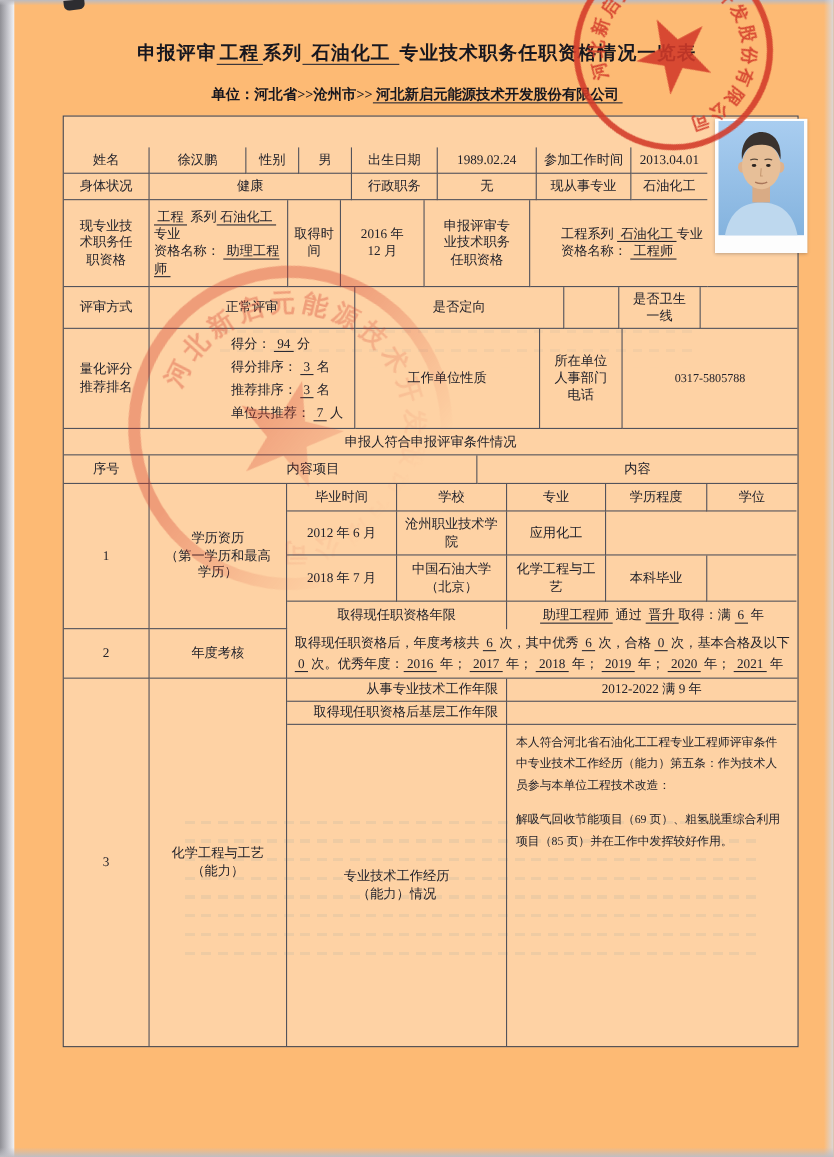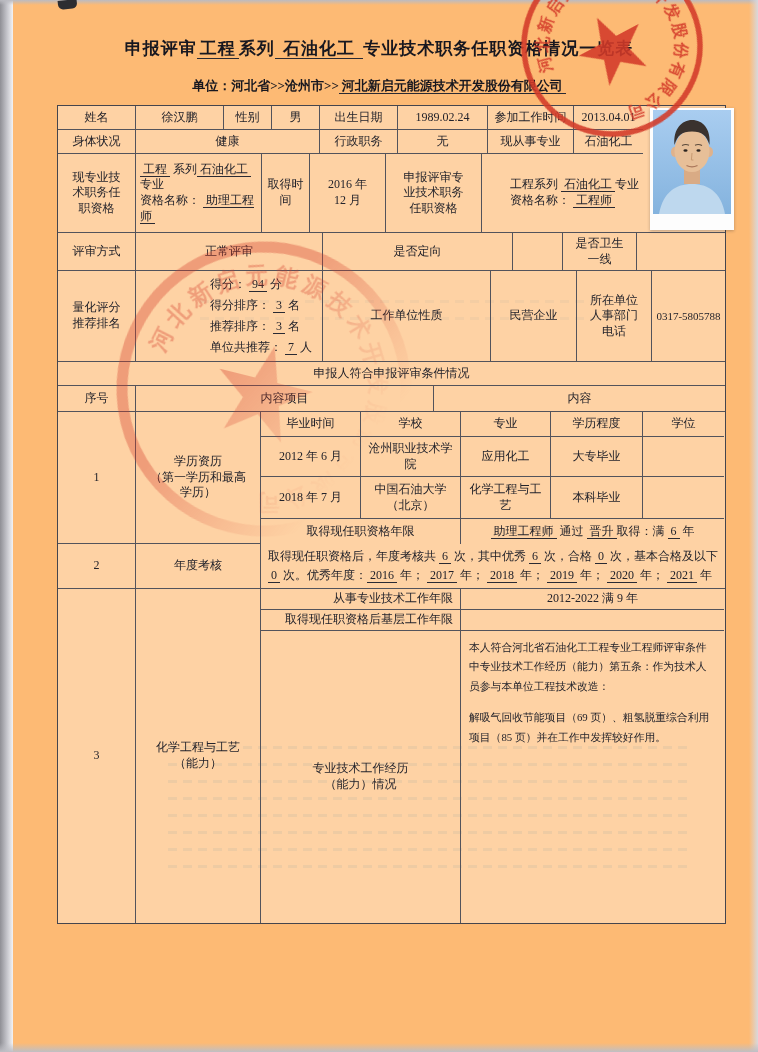--- a/index.html
+++ b/index.html
@@ -16,21 +16,21 @@
   .subtitle{position:absolute;top:77px;left:20px;width:718px;text-align:center;font-size:13px;font-weight:bold;color:#17171f;}
   .u{border-bottom:1.4px solid #2a2a33;padding:0 3px;}
   
   .tbl{position:absolute;left:57px;top:105px;width:669px;border:1.5px solid #45454d;background:rgba(255,255,255,.35);}
   .r{display:flex;}
   .c{border-right:1px solid #53535b;border-bottom:1px solid #53535b;display:flex;align-items:center;justify-content:center;text-align:center;font-size:12px;line-height:1.3;padding:1px 4px;overflow:hidden;}
   .c:last-child{border-right:0;}
   .left{justify-content:flex-end;text-align:left;}
   .top{align-items:flex-start;}
   .top3{display:flex;}
-  .top3-l{width:585px;}
+  .top3-l{width:585px;margin-top:28px;}
   .top3-l .r .c{height:100%;}
   .photo-cell{flex:1;border-bottom:1px solid #53535b;position:relative;}
   .photo{position:absolute;top:2px;right:-9px;width:84px;height:122px;background:#fdfdfd;box-shadow:0 1px 3px rgba(40,40,50,.3);padding:2px 3px;}
   .hdr{font-weight:normal;}
   .scorebox{line-height:1.75;}
   .para{font-size:10.8px;line-height:1.8;text-align:left;}
   .para p{margin-bottom:12px;}
   .blk{display:flex;}
   .blk-right .r:last-child .c{border-bottom:0;}
   .tbl > .r:last-child > .c{border-bottom:0;}
@@ -135,21 +135,20 @@
       <div class="c" style="width:74px;padding:1px 8px;">是否卫生一线</div>
       <div class="c" style="flex:1;"></div>
     </div>
 
     <div class="r" style="height:91px;">
       <div class="c" style="width:78px;padding:1px 12px;">量化评分推荐排名</div>
       <div class="c left scorebox" style="width:187px;padding:2px 10px;">
           <span><span>得分： </span><span class="u">94</span><span> 分</span><br><span>得分排序： </span><span class="u">3</span><span> 名</span><br><span>推荐排序： </span><span class="u">3</span><span> 名</span><br><span>单位共推荐： </span><span class="u">7</span><span> 人</span></span>
         </div>
       <div class="c" style="width:168px;">工作单位性质</div>
-      <div class="c" style="width:86px;">民营企业</div>
       <div class="c" style="width:75px;padding:1px 9px;">所在单位人事部门电话</div>
       <div class="c" style="flex:1;font-size:11px;">0317-5805788</div>
     </div>
 
     <div class="r" style="height:24px;">
       <div class="c" style="flex:1;">申报人符合申报评审条件情况</div>
     </div>
 
     <div class="r" style="height:26px;">
       <div class="c" style="width:78px;">序号</div>
@@ -168,21 +167,20 @@
           <div class="c hdr" style="width:100px;">毕业时间</div>
           <div class="c hdr" style="width:100px;">学校</div>
           <div class="c hdr" style="width:90px;">专业</div>
           <div class="c hdr" style="width:92px;">学历程度</div>
           <div class="c hdr" style="flex:1;">学位</div>
         </div>
         <div class="r" style="height:40px;">
           <div class="c" style="width:100px;">2012 年 6 月</div>
           <div class="c" style="width:100px;">沧州职业技术学院</div>
           <div class="c" style="width:90px;">应用化工</div>
-          <div class="c" style="width:92px;">大专毕业</div>
           <div class="c" style="flex:1;"></div>
         </div>
         <div class="r" style="height:42px;">
           <div class="c" style="width:100px;">2018 年 7 月</div>
           <div class="c" style="width:100px;">中国石油大学（北京）</div>
           <div class="c" style="width:90px;">化学工程与工艺</div>
           <div class="c" style="width:92px;">本科毕业</div>
           <div class="c" style="flex:1;"></div>
         </div>
         <div class="r" style="height:25px;">

